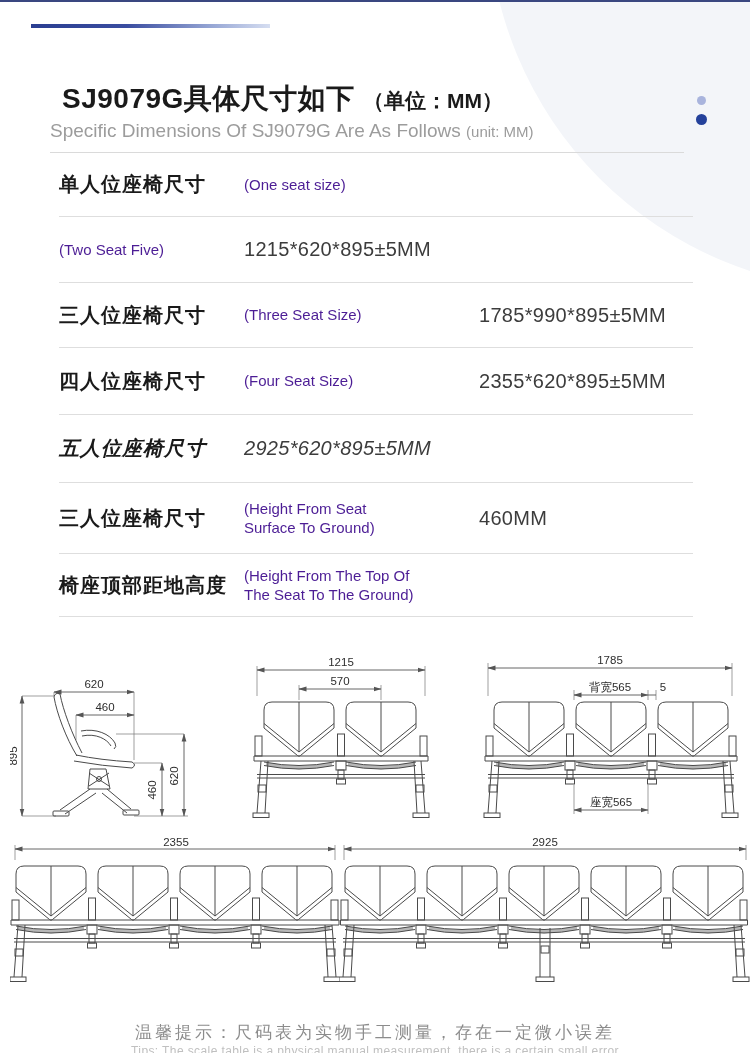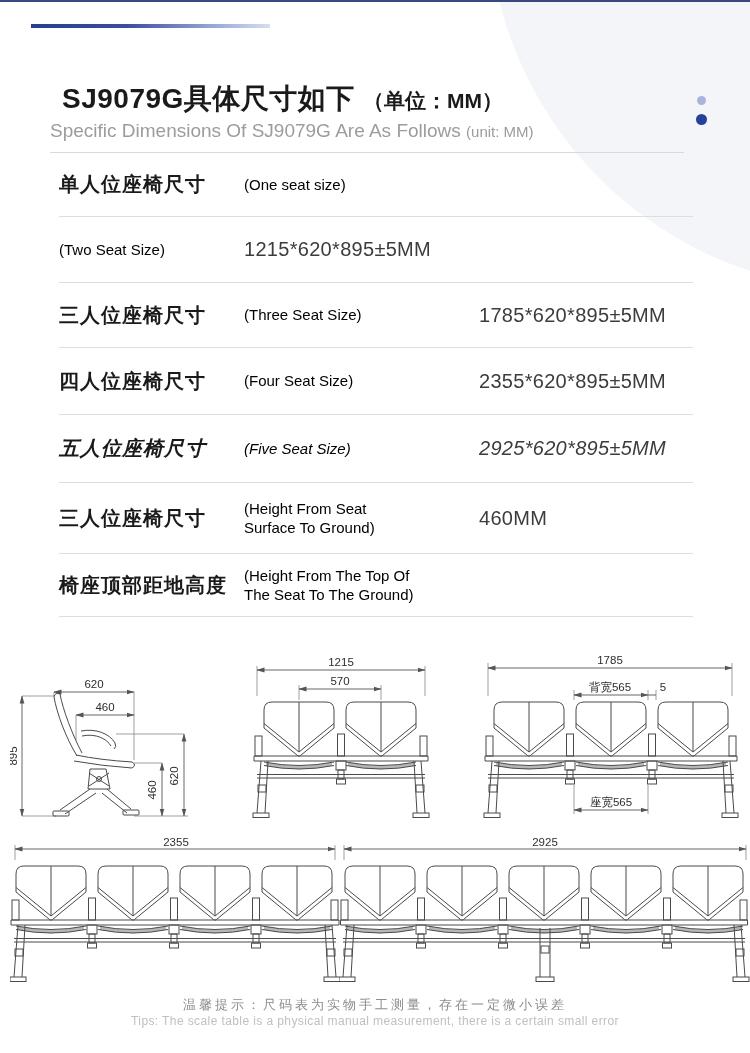--- a/index.html
+++ b/index.html
@@ -30,37 +30,37 @@
 
   .spec-table { position:absolute; left:46px; top:153px; width:634px;margin-left:13px; }
   .row {
     display:grid; grid-template-columns:185px 235px 1fr; align-items:center;
     border-bottom:1px solid #dedede; height:66px;
   }
   .row:nth-child(1){ height:64px; } .row:nth-child(3){ height:65px; }
   .row:nth-child(4){ height:67px; } .row:nth-child(5){ height:68px;font-style:italic; }
   .row:nth-child(6){ height:71px; } .row:nth-child(7){ height:63px; }
   .row .cn  { font-size:20px; font-weight:bold; color:#1a1a1a; letter-spacing:1px; }
-  .row .en  { font-size:15px; color:#000000; white-space:pre-line; line-height:1.3; }
+  .row .en  { font-size:15px; color:#4c1d95; white-space:pre-line; line-height:1.3; }
   .row .val { font-size:20px; color:#3c3c3c; letter-spacing:0.3px; }
 
   .drawing { position:absolute; }
   #svg-side  { left:10px;  top:652px; }
   #svg-two   { left:240px; top:652px; }
   #svg-three { left:470px; top:652px; }
   #svg-four  { left:10px;  top:838px; }
   #svg-five  { left:340px; top:838px; }
 
   .ln  { stroke:#4a4a4a; fill:none; stroke-width:1; }
   .dim { stroke:#555; fill:none; stroke-width:0.9; }
   .ext { stroke:#777; fill:none; stroke-width:0.7; }
   .dimtxt { font-size:11.5px; fill:#2e2e2e; font-family:"Liberation Sans",sans-serif; }
 
   footer { position:absolute; left:0; top:996px; width:750px; text-align:center; }
-  .tip-cn { font-size:13px; letter-spacing:3px; color:#8c8c8c; }
+  .tip-cn { font-size:17px; letter-spacing:3px; color:#8c8c8c;margin-top:25px; }
   .tip-en { margin-top:0; font-size:12px; letter-spacing:0.4px; color:#c0c0c0; }
 
   .defs-holder { position:absolute; width:0; height:0; overflow:hidden; }
 </style>
 </head>
 <body>
 
 <div class="page">
 
   <div class="bg-circle"></div>
@@ -74,36 +74,35 @@
     <div class="subtitle"><span>Specific Dimensions Of SJ9079G Are As Follows</span> <span class="unit-en">(unit: MM)</span></div>
   </header>
   <div class="header-divider"></div>
 
   <section class="spec-table">
     <div class="row">
       <span class="cn">单人位座椅尺寸</span>
       <span class="en">(One seat size)</span>
     </div>
     <div class="row">
-      <span class="en">(Two Seat Size)</span>
+      <span class="en">(Two Seat Five)</span>
       <span class="val">1215*620*895±5MM</span>
     </div>
     <div class="row">
       <span class="cn">三人位座椅尺寸</span>
       <span class="en">(Three Seat Size)</span>
-      <span class="val">1785*620*895±5MM</span>
+      <span class="val">1785*990*895±5MM</span>
     </div>
     <div class="row">
       <span class="cn">四人位座椅尺寸</span>
       <span class="en">(Four Seat Size)</span>
       <span class="val">2355*620*895±5MM</span>
     </div>
     <div class="row">
       <span class="cn">五人位座椅尺寸</span>
-      <span class="en">(Five Seat Size)</span>
       <span class="val">2925*620*895±5MM</span>
     </div>
     <div class="row">
       <span class="cn">三人位座椅尺寸</span>
       <span class="en">(Height From Seat
 Surface To Ground)</span>
       <span class="val">460MM</span>
     </div>
     <div class="row">
       <span class="cn">椅座顶部距地高度</span>

